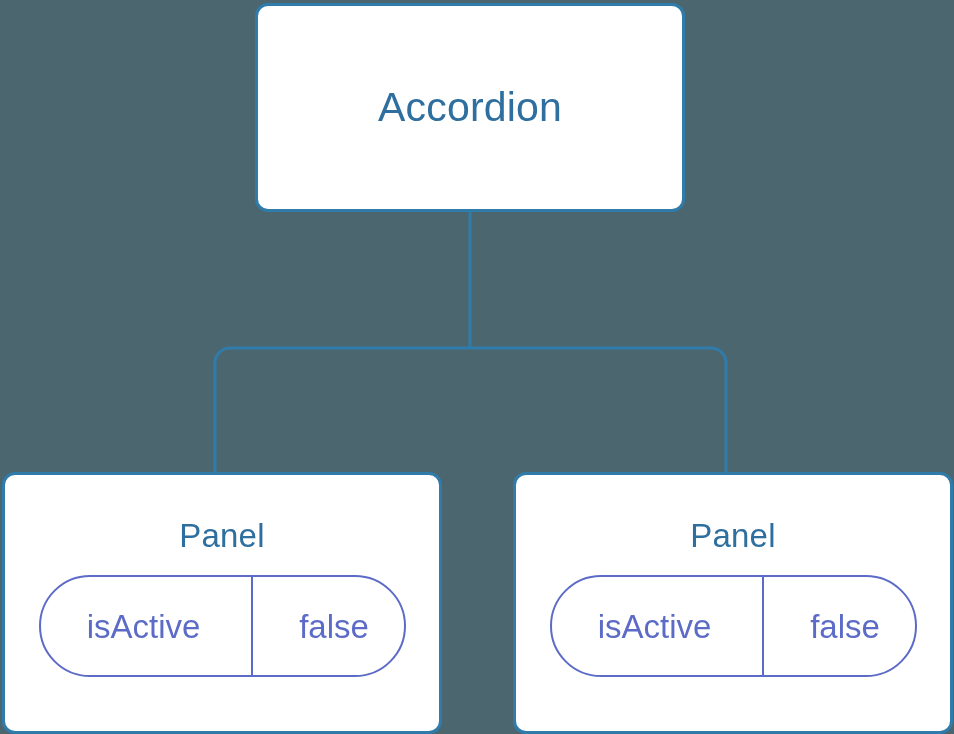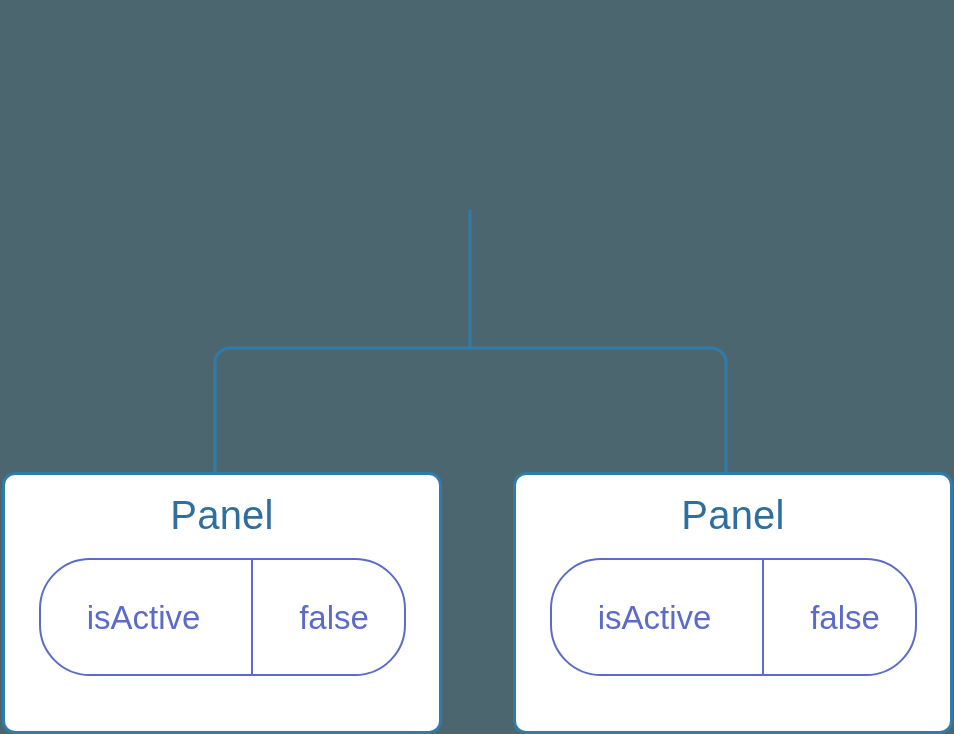--- a/index.html
+++ b/index.html
@@ -74,28 +74,28 @@
     letter-spacing: 0.2px;
     white-space: nowrap;
   }
 
   .node-accordion .node-title {
     font-size: 41px;
   }
 
   .node-panel-left .node-title,
   .node-panel-right .node-title {
-    font-size: 40px;
-    margin-top: 20px;
+    font-size: 33px;
+    margin-top: 44px;
   }
 
   
   .state-pill {
     margin-top: 23px;
-    height: 118px;
+    height: 102px;
     width: 367px;
     border: 2px solid #5c6bc7;
     border-radius: 51px;
     box-sizing: border-box;
     display: flex;
     align-items: stretch;
     background: transparent;
     gap: 12px;
   }
 
@@ -129,20 +129,23 @@
 
   <svg id="connectors" viewBox="0 0 954 734" width="954" height="734" xmlns="http://www.w3.org/2000/svg" fill="none">
 
     <path d="M 470 210 L 470 348" stroke="#2f7cab" stroke-width="3" fill="none"></path>
 
     <path d="M 470 348 L 230 348 A 15 15 0 0 0 215 363 L 215 474" stroke="#2f7cab" stroke-width="3" fill="none" stroke-linecap="butt" stroke-linejoin="round"></path>
 
     <path d="M 470 348 L 711 348 A 15 15 0 0 1 726 363 L 726 474" stroke="#2f7cab" stroke-width="3" fill="none" stroke-linecap="butt" stroke-linejoin="round"></path>
   </svg>
 
+  <div class="node node-accordion">
+    <div class="node-title">Accordion</div>
+  </div>
 
   <div class="node node-panel-left">
     <div class="node-title">Panel</div>
     <div class="state-pill">
       <div class="state-key">isActive</div>
       <div class="state-value">false</div>
     </div>
   </div>
 
   <div class="node node-panel-right">

